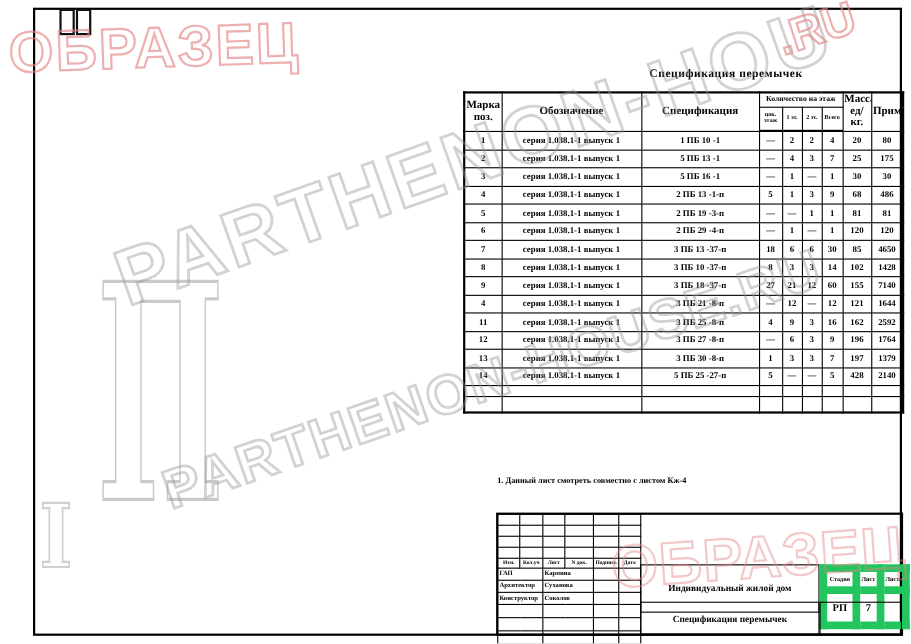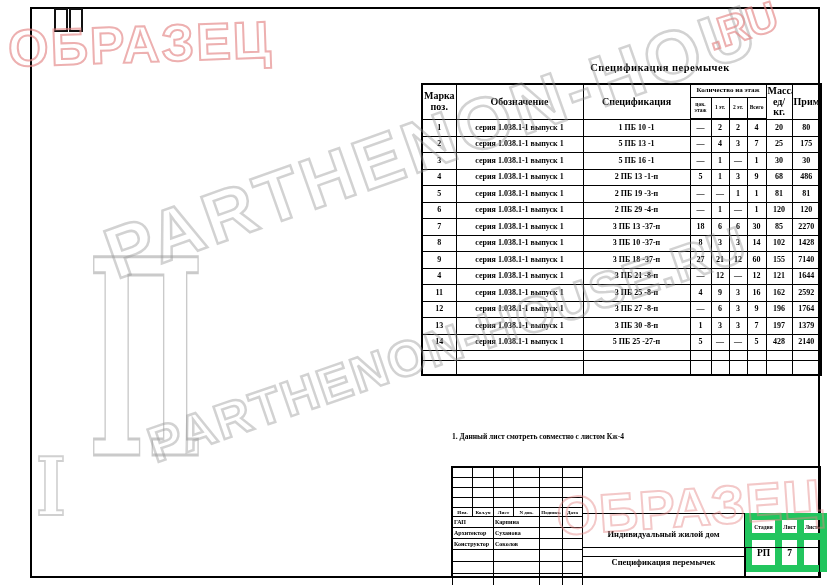--- a/index.html
+++ b/index.html
@@ -181,21 +181,21 @@
         </tr>
         <tr>
           <td>7</td>
           <td>серия 1.038.1-1 выпуск 1</td>
           <td>3 ПБ 13 -37-п</td>
           <td>18</td>
           <td>6</td>
           <td>6</td>
           <td>30</td>
           <td>85</td>
-          <td>2270</td>
+          <td>4650</td>
         </tr>
         <tr>
           <td>8</td>
           <td>серия 1.038.1-1 выпуск 1</td>
           <td>3 ПБ 10 -37-п</td>
           <td>8</td>
           <td>3</td>
           <td>3</td>
           <td>14</td>
           <td>102</td>

